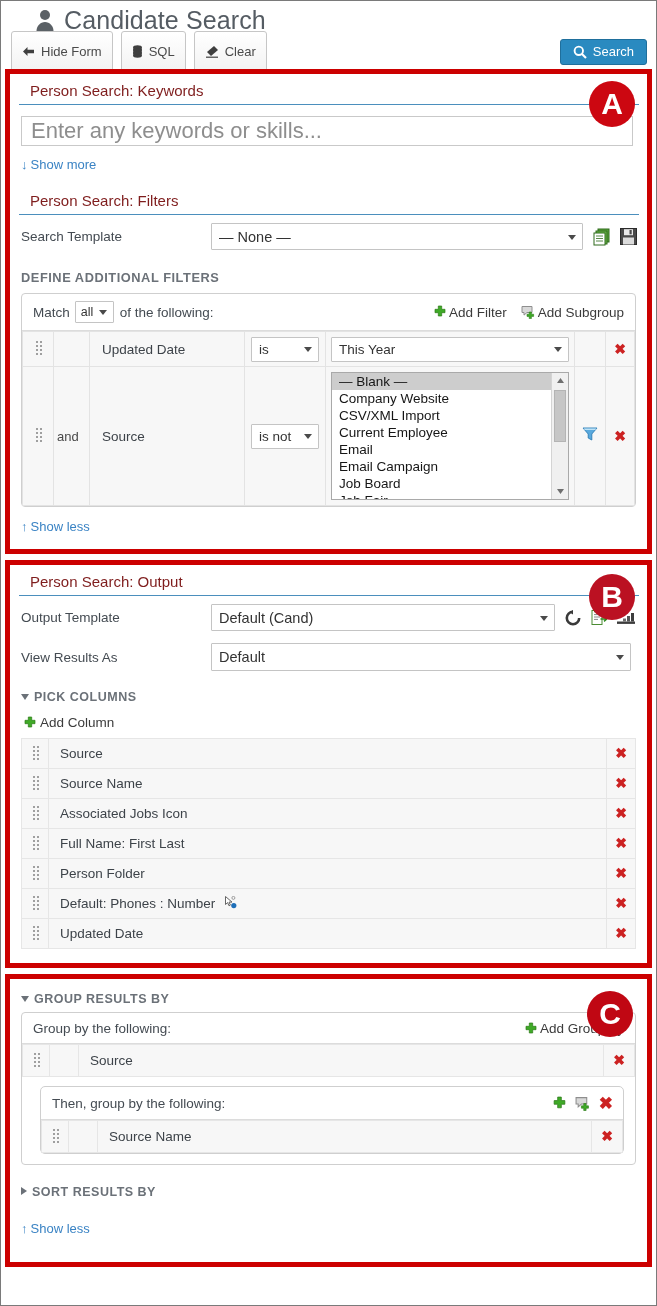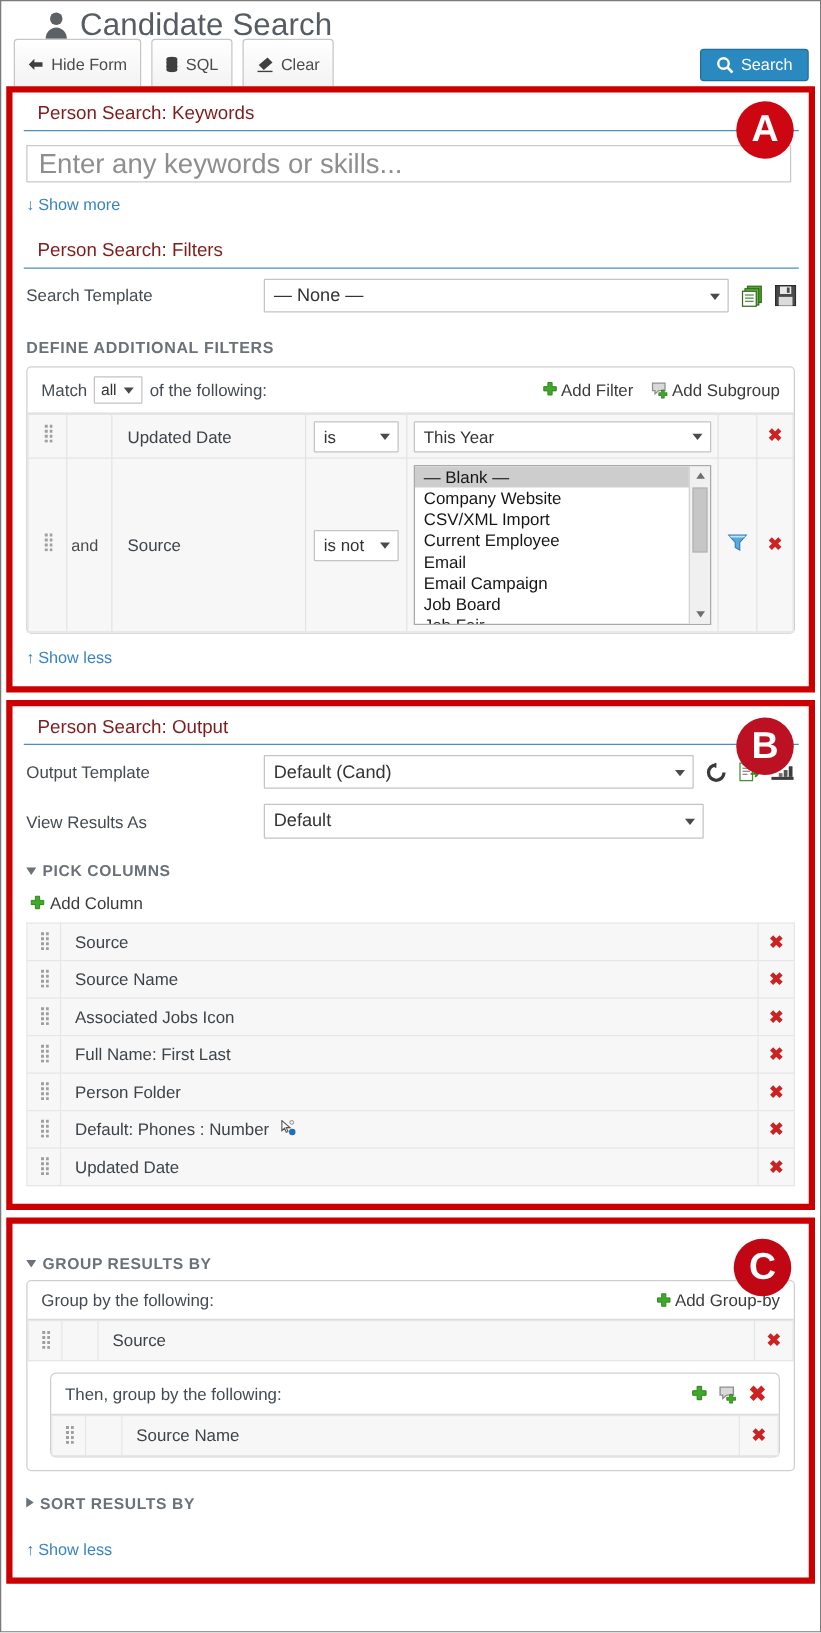--- a/index.html
+++ b/index.html
@@ -607,21 +607,21 @@
           <rect x="6" y="7.5" width="3" height="3" fill="#6e6e6e"></rect>
           <rect x="10" y="5" width="3" height="5.5" fill="#555555"></rect>
           <rect x="14" y="2" width="3" height="8.5" fill="#3d3d3d"></rect>
         </svg>
       </span>
     </div>
 
     <div class="row-line" style="padding-top:6px;">
       <span class="row-label">View Results As</span>
       <span class="select-wrap">
-        <select class="select" style="width:352px;height:28px;font-size:14.5px;">
+        <select class="select" style="width:420px;height:28px;font-size:14.5px;">
           <option>Default</option>
         </select>
       </span>
     </div>
 
     <div class="caps" style="padding-top:12px;padding-bottom:2px;">
       <span class="tri tri-down"></span><span class="caps-small">PICK COLUMNS</span>
     </div>
 
     <div>
@@ -677,21 +677,21 @@
         <td class="name">Updated Date</td>
         <td class="del-cell"><span class="xdel">✖</span></td>
       </tr>
     </tbody>
       </table>
   </div>
 
   <div class="redbox" style="height:293px;">
     <div class="badge badge-c">C</div>
 
-    <div class="caps" style="padding-top:24px;padding-bottom:6px;">
+    <div class="caps" style="padding-top:12px;padding-bottom:6px;">
       <span class="tri tri-down"></span><span class="caps-small">GROUP RESULTS BY</span>
     </div>
 
     <div class="gpanel">
       <div class="gpanel-head">
         <span>Group by the following:</span>
         <span style="flex:1 1 auto;"></span>
         <span class="act-link">
           <svg width="14" height="14" viewBox="0 0 14 14">
             <path d="M5.3 1 h3.4 v3.3 h3.3 v3.4 h-3.3 v3.3 h-3.4 v-3.3 h-3.3 v-3.4 h3.3 z" fill="#3faa27" stroke="#2c7a19" stroke-width="0.7"></path>

